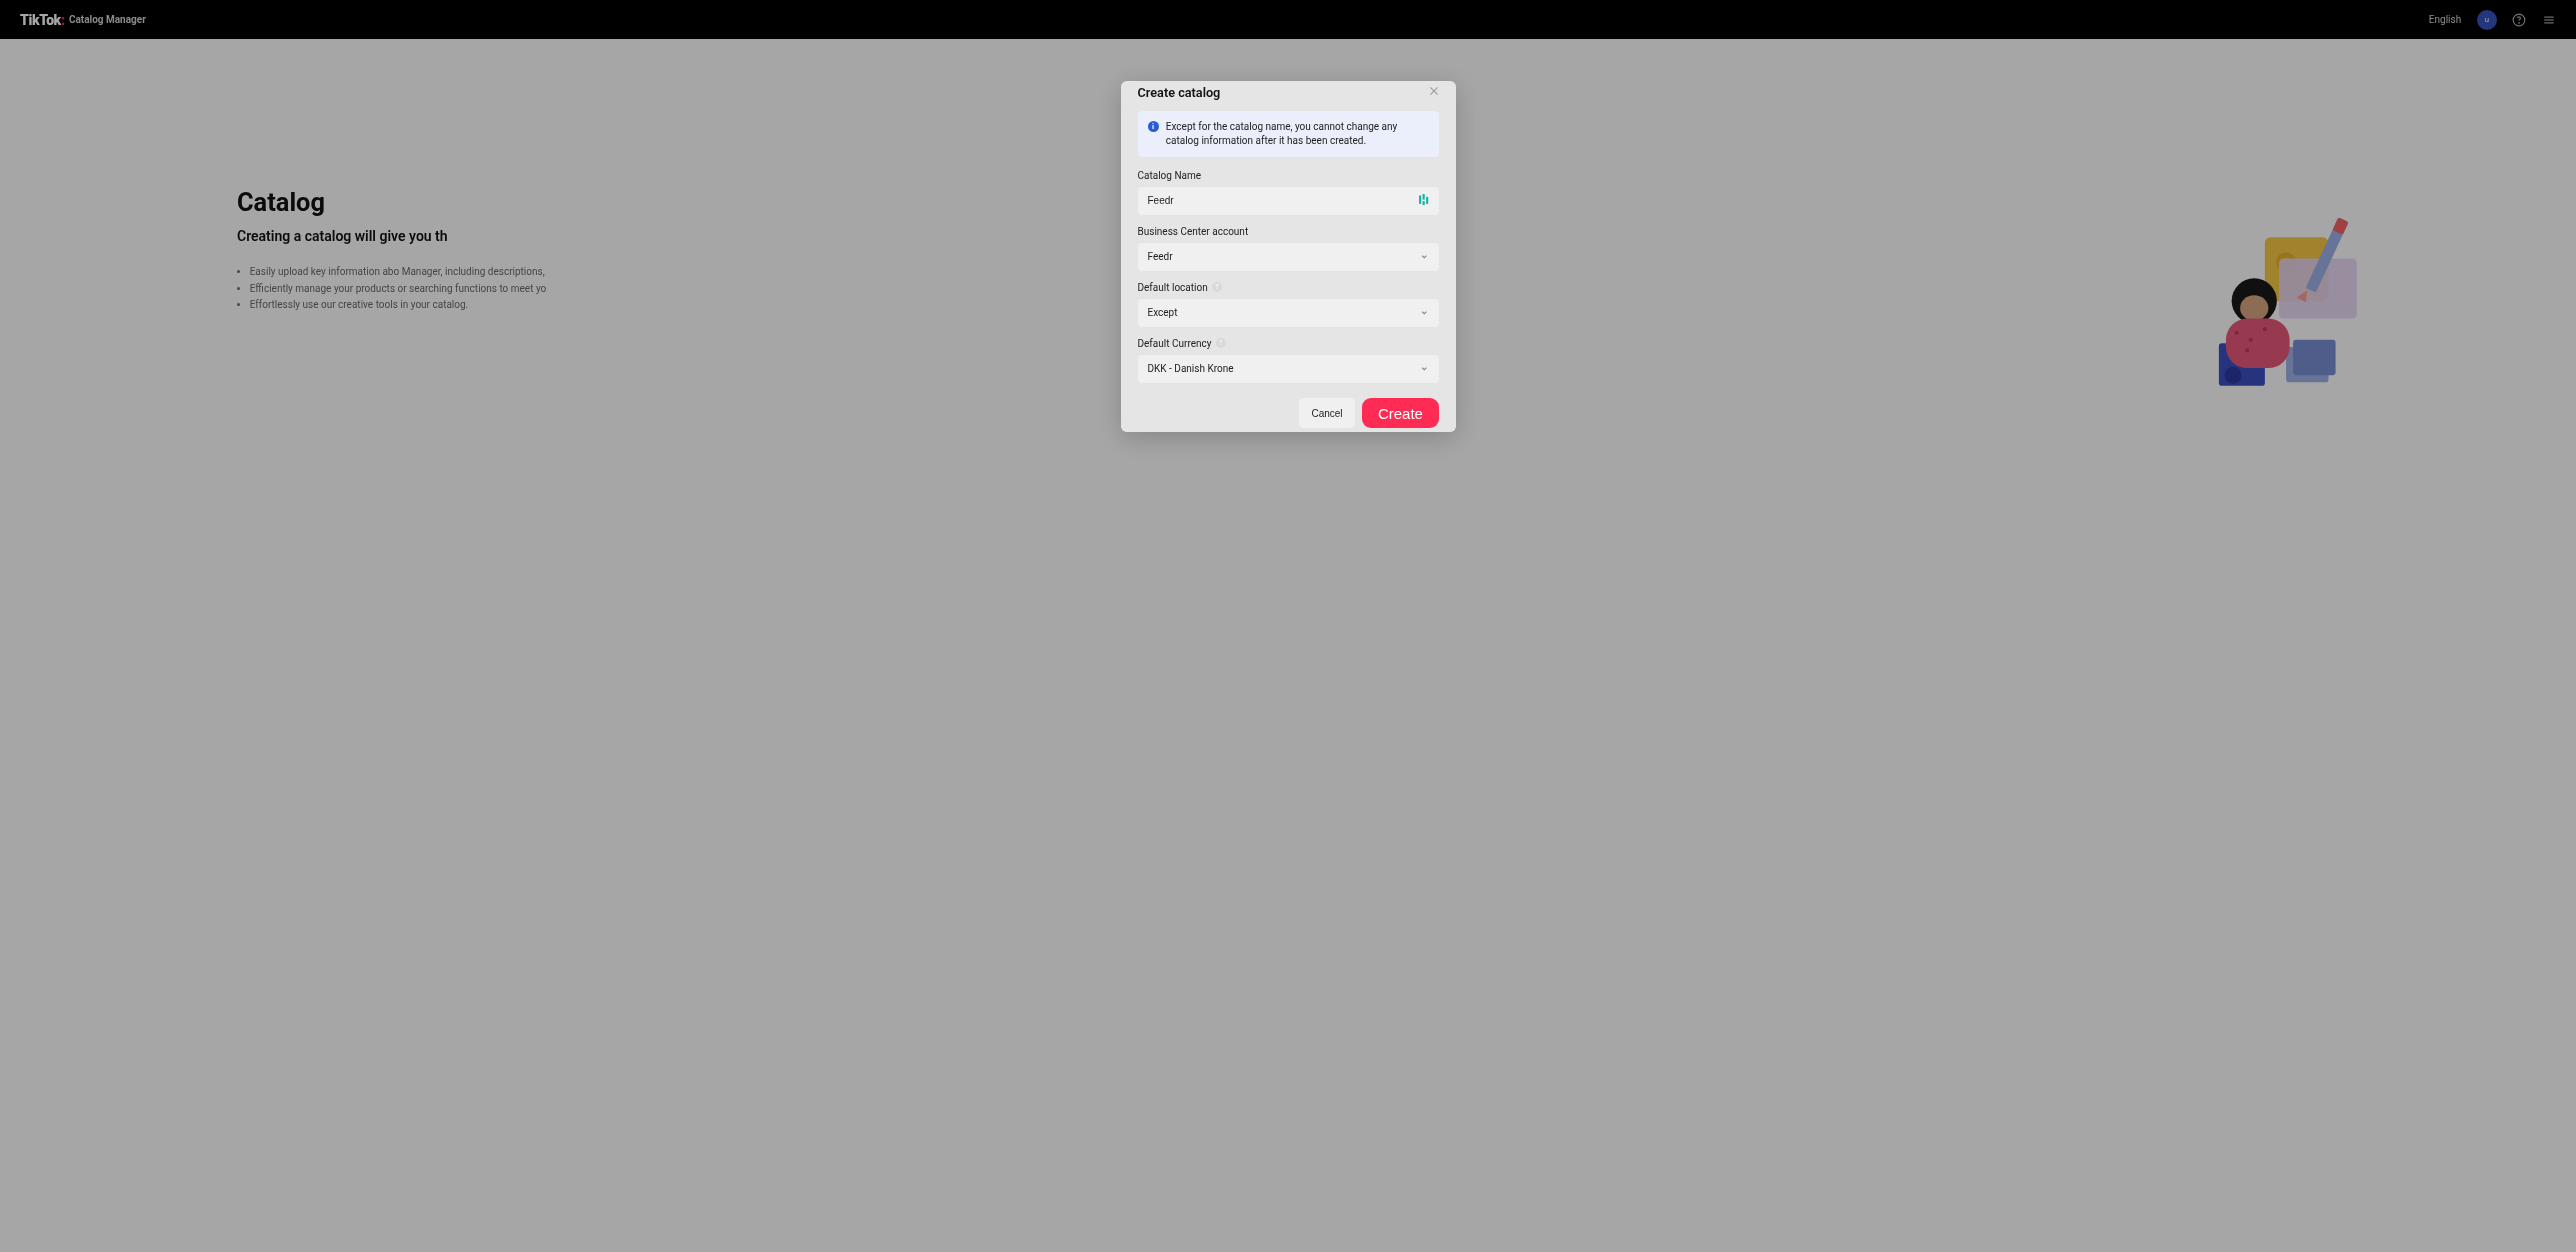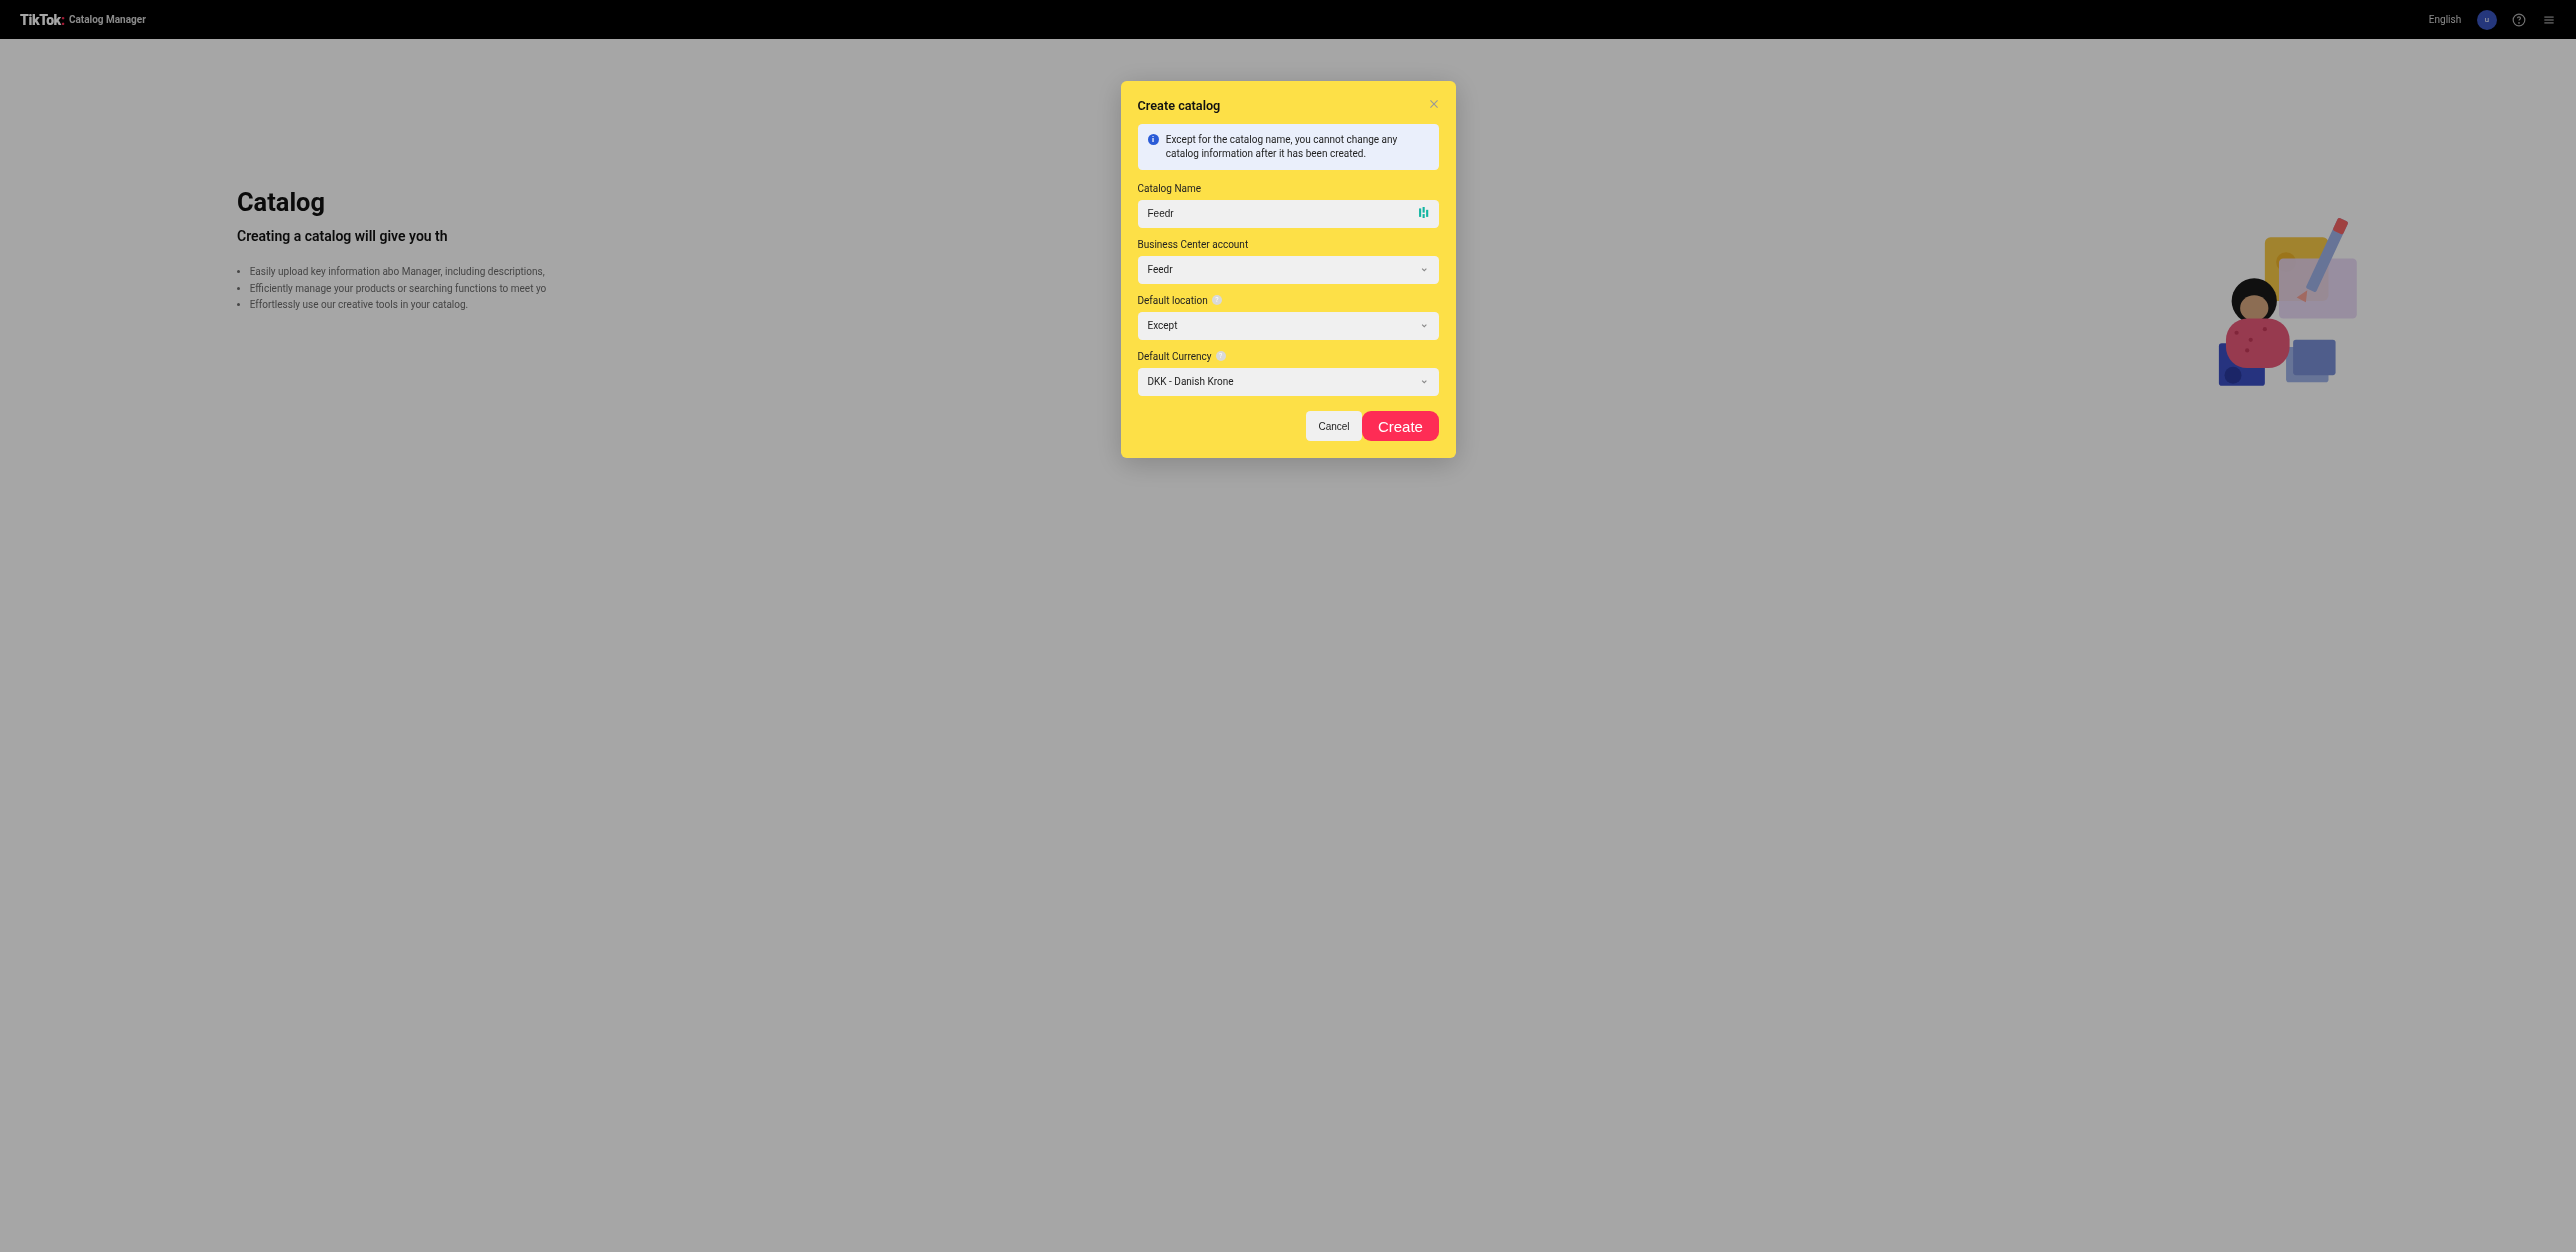--- a/index.html
+++ b/index.html
@@ -115,23 +115,23 @@
     position: fixed;
     inset: 0;
     background: rgba(0,0,0,0.35);
     display: flex;
     align-items: flex-start;
     justify-content: center;
     padding-top: 81px;
   }
   .modal {
     width: 335px;
-    background: #fde047;
+    background: #e5e5e5;
     border-radius: 5.7px;
-    padding: 17px 17px;
+    padding: 4px 17px;
     box-shadow: 0 5.7px 28px rgba(0,0,0,0.2);
   }
   .modal-head {
     display: flex;
     justify-content: space-between;
     align-items: center;
     margin-bottom: 11.3px;
   }
   .modal-title { font-size: 12.7px; font-weight: 600; }
   .close-x { color: #999; cursor: pointer; font-size: 11.3px; }
@@ -203,21 +203,21 @@
   .pw-icon {
     color: #13B5A2;
     font-family: monospace;
     font-weight: bold;
     letter-spacing: -1.4px;
   }
   .chevron { color: #888; }
   .modal-footer {
     display: flex;
     justify-content: flex-end;
-    gap: 0;
+    gap: 7px;
     margin-top: 15.6px;
   }
   .btn-cancel {
     background: #F0F0F0;
     border: none;
     padding: 6.4px 12.7px;
     border-radius: 4.2px;
     font-size: 10px;
     cursor: pointer;
     color: #222;

